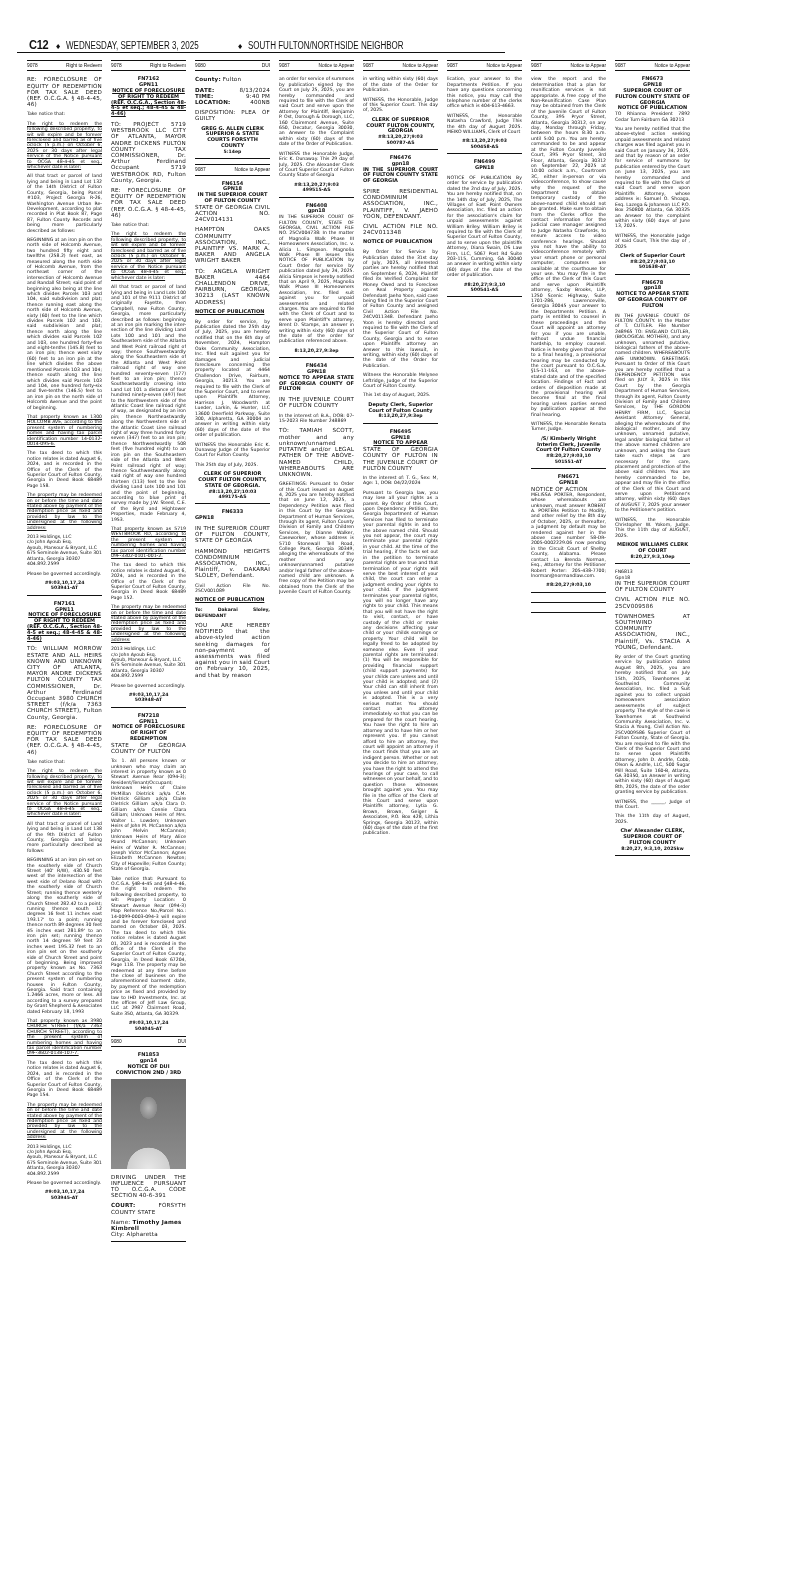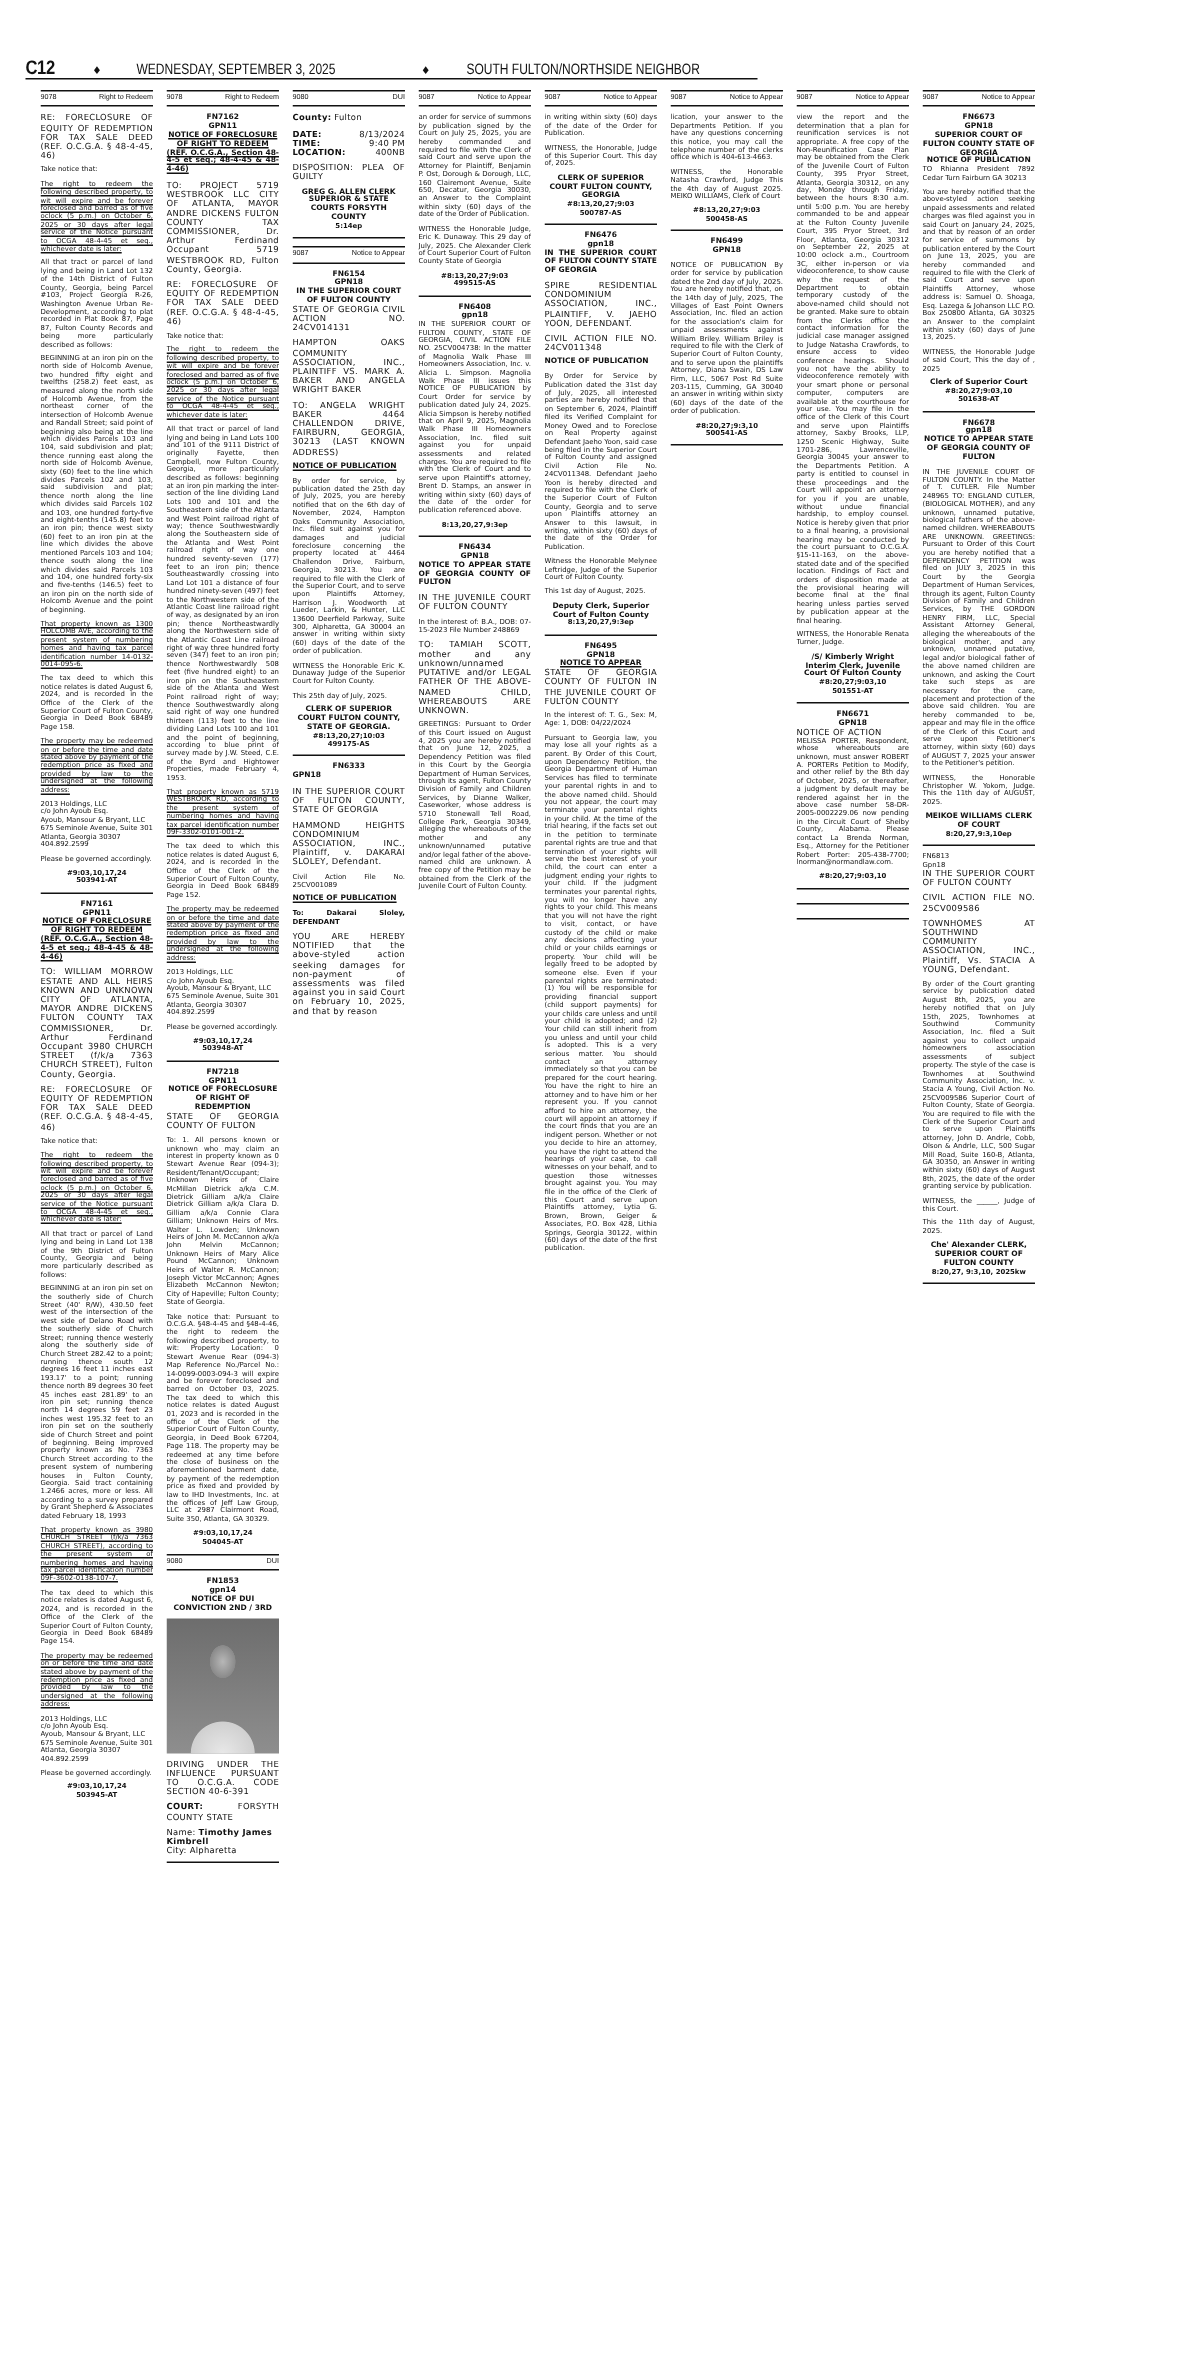--- a/index.html
+++ b/index.html
@@ -1,18 +1,18 @@
 <!DOCTYPE html>
 <html><head>
 <meta charset="utf-8">
 <style>
   * { box-sizing: border-box; margin: 0; padding: 0; }
   html, body { width: 792px; height: 1584px; background: #ffffff; overflow: hidden; }
   body { font-family: "DejaVu Sans", sans-serif; color: #111; position: relative; }
-  .masthead { position: absolute; left: 17px; top: 37px; width: 488px; height: 13px; display: flex; align-items: baseline; white-space: nowrap; justify-content: space-between; }
+  .masthead { position: absolute; left: 29px; top: 37px; width: 488px; height: 13px; display: flex; align-items: baseline; white-space: nowrap; }
   .masthead .page { font-family: "Liberation Sans", sans-serif; font-weight: bold; font-size: 13px; letter-spacing: -0.3px; transform: scaleX(0.85); transform-origin: left; margin-right: -2px; }
   .masthead .sep { font-size: 7px; margin: 0 5px; }
   .masthead .txt { font-family: "Liberation Sans", sans-serif; font-size: 10px; transform: scaleX(0.8); transform-origin: left; display: inline-block; }
   .masthead-rule { position: absolute; left: 17px; top: 52px; width: 488px; height: 1px; background: #111; }
 
   .cols { position: absolute; left: 27px; top: 60px; width: 748px; height: 1500px; display: flex; gap: 9px; }
   .col { width: 75px; flex: 0 0 75px; overflow: hidden; font-size: 4.6px; line-height: 5.4px; }
   .col-head { display: flex; justify-content: space-between; border-top: 1.2px solid #111; border-bottom: 1px solid #111; padding: 2px 0; margin-bottom: 5px; font-family: "Liberation Sans", sans-serif; font-size: 4.8px; }
   .notice { margin-bottom: 5px; }
   .notice-end { border-bottom: 1px solid #111; padding-bottom: 4px; margin-bottom: 5px; }

